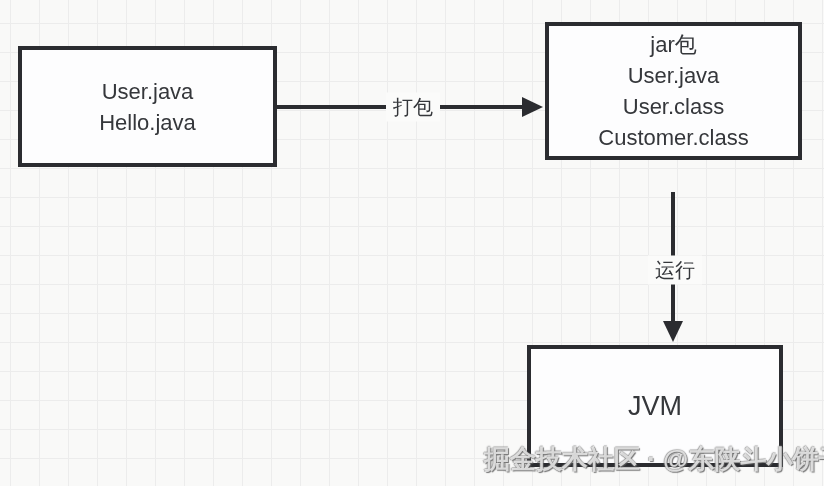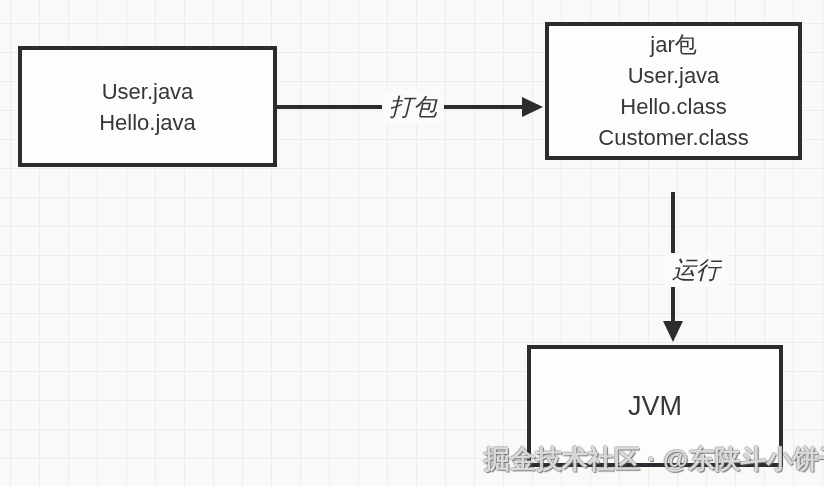--- a/index.html
+++ b/index.html
@@ -63,28 +63,27 @@
     left: 663px; top: 321px;
     width: 0; height: 0;
     border-left: 10px solid transparent;
     border-right: 10px solid transparent;
     border-top: 21px solid #2b2c30;
   }
   .edge-label {
     position: absolute;
     background: #fbfbfa;
     color: #35373b;
-    font-size: 24px;
+    font-size: 20px;
     padding: 1px 7px;
     white-space: nowrap;
     transform: translate(-50%, -50%);
-    font-style: italic;
   }
   .label-package { left: 413px; top: 107px; }
-  .label-run     { left: 696px; top: 270px; }
+  .label-run     { left: 675px; top: 270px; }
 
   .watermark {
     position: absolute;
     left: 484px; top: 442px;
     font-size: 26px;
     font-weight: bold;
     letter-spacing: 0px;
     white-space: nowrap;
     color: rgba(235, 235, 235, 0.85);
     text-shadow:
@@ -103,21 +102,21 @@
     <div>Hello.java</div>
   </div>
 
   <div class="arrow-line-h"></div>
   <div class="arrow-head-right"></div>
   <div class="edge-label label-package">打包</div>
 
   <div class="box box-jar">
     <div>jar包</div>
     <div>User.java</div>
-    <div>Hello.class</div>
+    <div>User.class</div>
     <div>Customer.class</div>
   </div>
 
   <div class="arrow-line-v"></div>
   <div class="arrow-head-down"></div>
   <div class="edge-label label-run">运行</div>
 
   <div class="box box-jvm">
     <div>JVM</div>
   </div>

